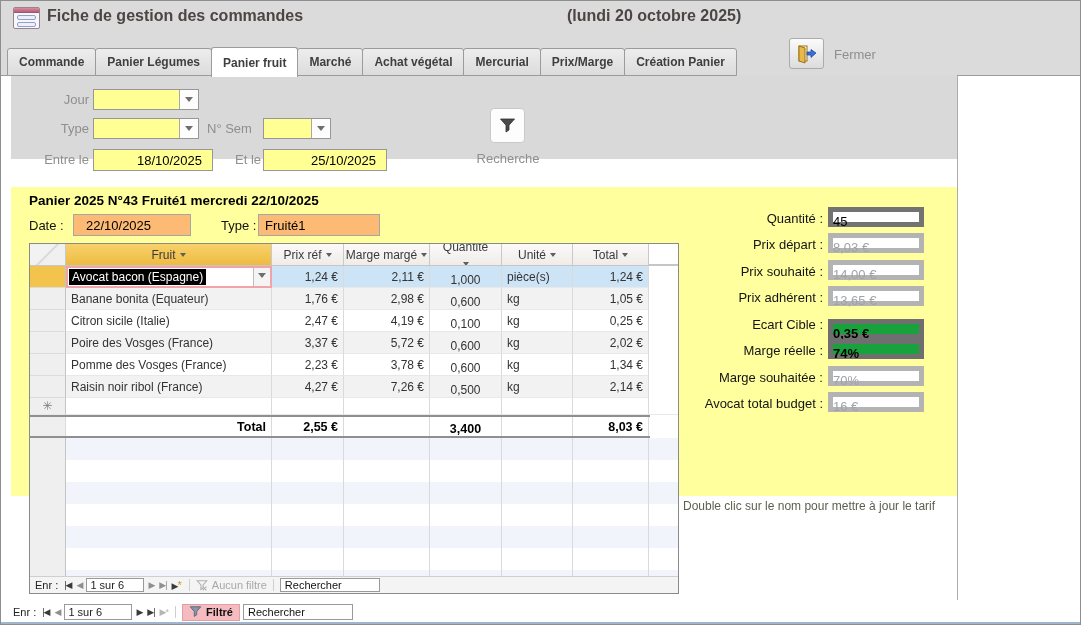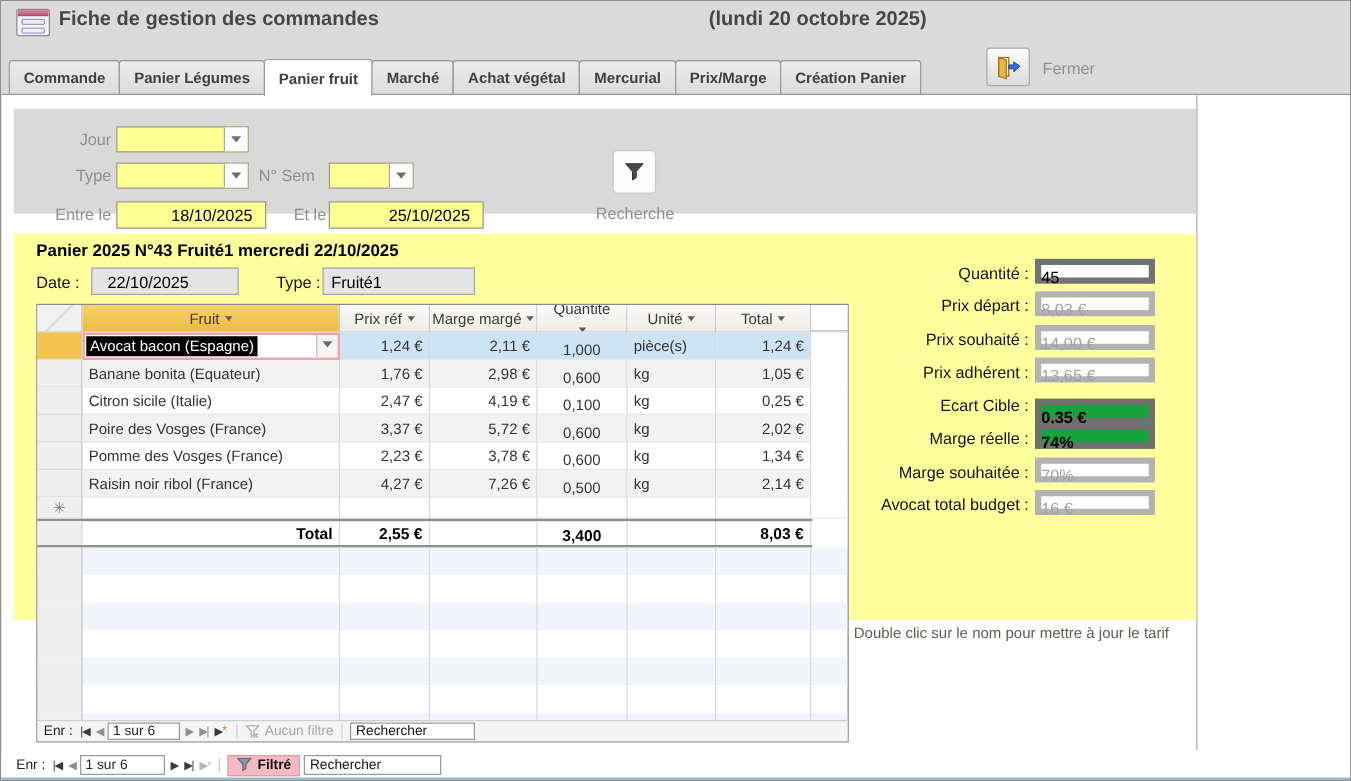--- a/index.html
+++ b/index.html
@@ -17,36 +17,36 @@
   .tabs{position:absolute;left:6px;top:47px;display:flex;z-index:1;}
   .tab{height:28px;padding:0 11px;display:flex;align-items:center;font-size:12px;font-weight:bold;color:#3F3F3F;
        background:linear-gradient(#EDEDED,#DCDCDC);border:1px solid #9B9B9B;border-radius:3px 3px 0 0;margin-right:-1px;}
   .tab.active{background:#fff;height:30px;margin-top:-1px;border-bottom:none;z-index:3;}
   .close-btn{position:absolute;left:788px;top:37px;width:35px;height:31px;background:linear-gradient(#FBFBFB,#DCDCDC);
              border:1px solid #ABABAB;border-radius:3px;display:flex;align-items:center;justify-content:center;}
   .close-label{position:absolute;left:833px;top:46px;font-size:13px;color:#8F8F8F;}
   .vline{position:absolute;left:956px;top:75px;width:1px;height:524px;background:#ACACAC;}
 
   
-  .filter{position:absolute;left:10px;top:86px;width:946px;height:84px;background:#D9D9D9;}
+  .filter{position:absolute;left:10px;top:74px;width:946px;height:84px;background:#D9D9D9;}
   .flabel{position:absolute;font-size:13px;color:#8F8F8F;text-align:right;}
   .combo{position:absolute;background:#FFFF94;border:1px solid #979797;display:flex;}
   .combo .fill{flex:1;}
   .dd{width:19px;background:#FDFDFD;border-left:1px solid #A8A8A8;display:flex;align-items:flex-start;justify-content:center;}
   .tri{width:0;height:0;border:4px solid transparent;border-top:5px solid #6E6E6E;margin-top:7px;}
   .finput{position:absolute;background:#FFFF94;border:1px solid #979797;font-size:13px;color:#000;text-align:right;padding:3px 10px 0 0;}
   .search-btn{position:absolute;left:479px;top:33px;width:35px;height:35px;background:#FDFDFD;border:1px solid #C9C9C9;border-radius:4px;
               display:flex;align-items:center;justify-content:center;}
   .search-label{position:absolute;left:450px;top:76px;width:94px;text-align:center;font-size:13px;color:#8F8F8F;}
 
   
   .yellow{position:absolute;left:10px;top:186px;width:946px;height:309px;background:#FFFF9E;}
   .ptitle{position:absolute;left:18px;top:6px;font-size:13.5px;font-weight:bold;color:#000;}
   .ylabel{position:absolute;font-size:13px;color:#111;}
-  .ybox{position:absolute;background:#e5e5e5;border:1px solid #A6A6A6;font-size:13px;color:#000;padding:3px 0 0 12px;}
+  .ybox{position:absolute;background:#fdba74;border:1px solid #A6A6A6;font-size:13px;color:#000;padding:3px 0 0 12px;}
 
   
   .subform{position:absolute;left:18px;top:56px;width:650px;height:351px;background:#fff;border:1px solid #8A8A8A;}
   .w-sel{width:36px;} .w-fruit{width:206px;} .w-ref{width:72px;} .w-marge{width:86px;}
   .w-qte{width:72px;flex-direction:column;} .w-unit{width:71px;} .w-total{width:76px;}
   .dhead{display:flex;height:22px;font-size:12px;color:#3A3A3A;border-bottom:1px solid #C6C6C6;}
   .hc{display:flex;align-items:center;justify-content:center;gap:4px;border-right:1px solid #C9C9C9;
       background:linear-gradient(#FBFAF9,#EFECE8);white-space:nowrap;overflow:hidden;}
   .hc.corner{background:linear-gradient(135deg,#F2F2F2 46%,#D5D5D5 50%,#F0F0F0 54%);}
   .hc.fruit{background:linear-gradient(#F8D16C,#EEBB41);}

